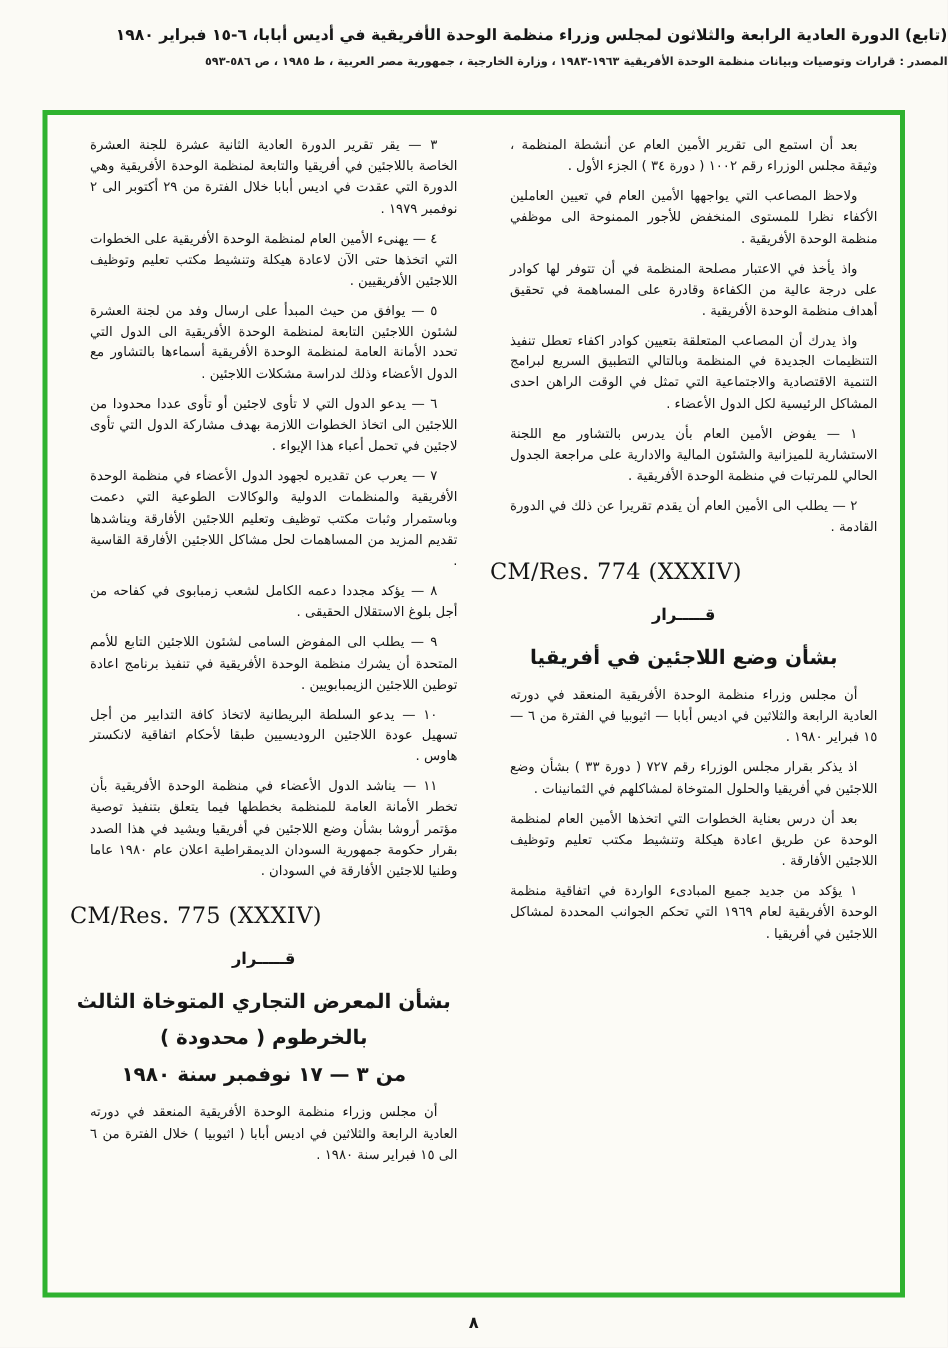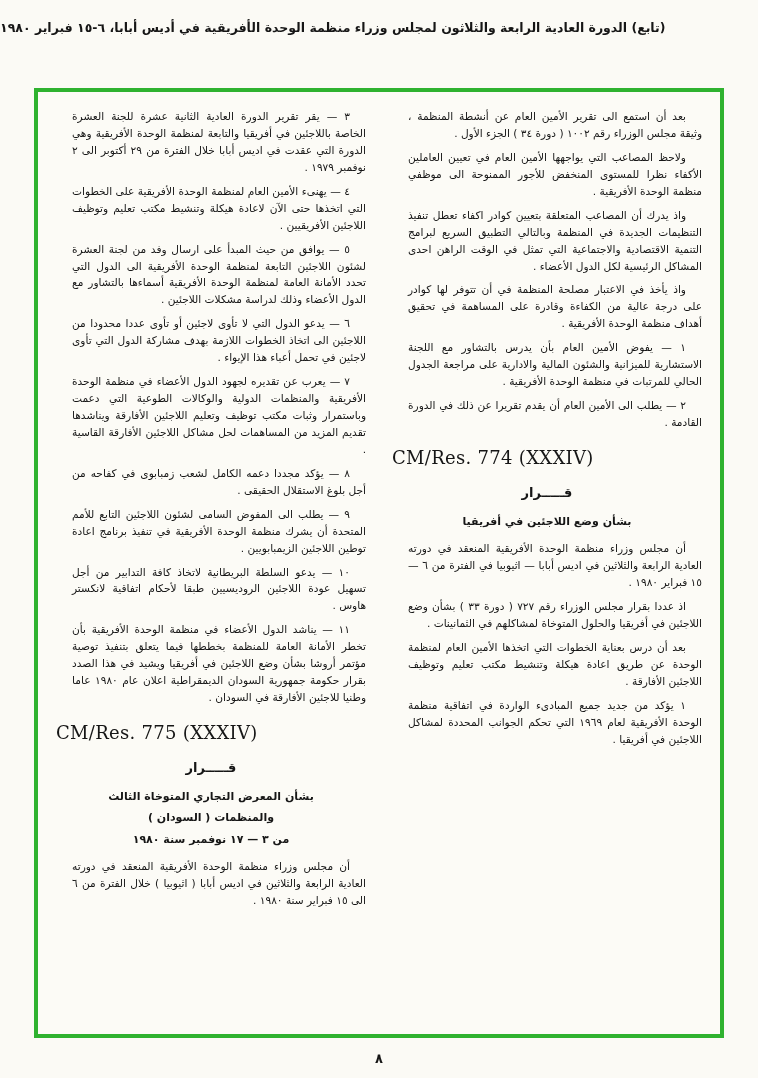--- a/index.html
+++ b/index.html
@@ -9,21 +9,21 @@
     background: #e9e7e1;
     font-family: "DejaVu Sans", sans-serif;
   }
   .page {
     position: relative;
     width: 758px; height: 1078px;
     background: #fbfaf5;
     color: #161616;
     overflow: hidden;
   }
-  .header { direction: rtl; text-align: left; padding-top: 20px; }
+  .header { direction: rtl; text-align: right; padding-top: 20px; }
   .header-line1 { font-size: 12.5px; font-weight: 700; letter-spacing: 0.2px; }
   .header-line2 { font-size: 9px; font-weight: 700; margin-top: 10px; color: #222; }
 
   .frame {
     position: absolute;
     top: 88px; left: 34px;
     width: 690px; height: 950px;
     border: 4px solid #2fb22f;
     background: #fcfbf6;
     padding: 16px 18px 10px 18px;
@@ -45,77 +45,78 @@
     margin: 13px 0 10px 0;
   }
   .res-title {
     text-align: center; text-indent: 0;
     font-weight: 700; font-size: 13px;
     letter-spacing: 1px;
     margin: 2px 0 9px 0;
   }
   .res-subtitle {
     text-align: center; text-indent: 0;
-    font-weight: 700; font-size: 11px;
+    font-weight: 700; font-size: 16px;
     margin: 0 0 4px 0;
   }
   .res-subtitle.last { margin-bottom: 10px; }
   .footer {
     position: absolute; bottom: 12px; left: 0;
     width: 100%; text-align: center;
     font-size: 13px; font-weight: 700;
   }
 </style>
 </head>
 <body>
 
 <div class="page">
 
   <div class="header">
     <div class="header-line1">(تابع) الدورة العادية الرابعة والثلاثون لمجلس وزراء منظمة الوحدة الأفريقية في أديس أبابا، ٦-١٥ فبراير ١٩٨٠</div>
+    <div class="header-line2">المصدر : قرارات وتوصيات وبيانات منظمة الوحدة الأفريقية ١٩٦٣-١٩٨٣ ، وزارة الخارجية ، جمهورية مصر العربية ، ط ١٩٨٥ ، ص ٥٨٦-٥٩٣</div>
   </div>
 
   <div class="frame">
     <div class="cols">
 
       <div class="col">
         <p class="para"><b class="lead">بعد أن استمع</b><span> الى تقرير الأمين العام عن أنشطة المنظمة ، وثيقة مجلس الوزراء رقم ١٠٠٢ ( دورة ٣٤ ) الجزء الأول .</span></p>
         <p class="para"><b class="lead">ولاحظ المصاعب</b><span> التي يواجهها الأمين العام في تعيين العاملين الأكفاء نظرا للمستوى المنخفض للأجور الممنوحة الى موظفي منظمة الوحدة الأفريقية .</span></p>
+        <p class="para"><b class="lead">واذ يأخذ في الاعتبار</b><span> مصلحة المنظمة في أن تتوفر لها كوادر على درجة عالية من الكفاءة وقادرة على المساهمة في تحقيق أهداف منظمة الوحدة الأفريقية .</span></p>
         <p class="para"><b class="lead">واذ يدرك</b><span> أن المصاعب المتعلقة بتعيين كوادر اكفاء تعطل تنفيذ التنظيمات الجديدة في المنظمة وبالتالي التطبيق السريع لبرامج التنمية الاقتصادية والاجتماعية التي تمثل في الوقت الراهن احدى المشاكل الرئيسية لكل الدول الأعضاء .</span></p>
-        <p class="para"><b class="lead">واذ يأخذ في الاعتبار</b><span> مصلحة المنظمة في أن تتوفر لها كوادر على درجة عالية من الكفاءة وقادرة على المساهمة في تحقيق أهداف منظمة الوحدة الأفريقية .</span></p>
         <p class="para"><b class="lead"></b><span>١ — يفوض الأمين العام بأن يدرس بالتشاور مع اللجنة الاستشارية للميزانية والشئون المالية والادارية على مراجعة الجدول الحالي للمرتبات في منظمة الوحدة الأفريقية .</span></p>
         <p class="para"><b class="lead"></b><span>٢ — يطلب الى الأمين العام أن يقدم تقريرا عن ذلك في الدورة القادمة .</span></p>
 
         <p class="para res-ref">CM/Res. 774 (XXXIV)</p>
 
         <p class="para res-title">قـــــرار</p>
         <p class="para res-subtitle last">بشأن وضع اللاجئين في أفريقيا</p>
 
         <p class="para"><b class="lead"></b><span>أن مجلس وزراء منظمة الوحدة الأفريقية المنعقد في دورته العادية الرابعة والثلاثين في اديس أبابا — اثيوبيا في الفترة من ٦ — ١٥ فبراير ١٩٨٠ .</span></p>
-        <p class="para"><b class="lead">اذ عددا</b><span> بقرار مجلس الوزراء رقم ٧٢٧ ( دورة ٣٣ ) بشأن وضع اللاجئين في أفريقيا والحلول المتوخاة لمشاكلهم في الثمانينات .</span></p>
+        <p class="para"><b class="lead">اذ يذكر</b><span> بقرار مجلس الوزراء رقم ٧٢٧ ( دورة ٣٣ ) بشأن وضع اللاجئين في أفريقيا والحلول المتوخاة لمشاكلهم في الثمانينات .</span></p>
         <p class="para"><b class="lead">بعد أن درس بعناية</b><span> الخطوات التي اتخذها الأمين العام لمنظمة الوحدة عن طريق اعادة هيكلة وتنشيط مكتب تعليم وتوظيف اللاجئين الأفارقة .</span></p>
         <p class="para"><b class="lead"></b><span>١ يؤكد من جديد جميع المبادىء الواردة في اتفاقية منظمة الوحدة الأفريقية لعام ١٩٦٩ التي تحكم الجوانب المحددة لمشاكل اللاجئين في أفريقيا .</span></p>
       </div>
 
       <div class="col">
         <p class="para"><span>٣ — يقر تقرير الدورة العادية الثانية عشرة للجنة العشرة الخاصة باللاجئين في أفريقيا والتابعة لمنظمة الوحدة الأفريقية وهي الدورة التي عقدت في اديس أبابا خلال الفترة من ٢٩ أكتوبر الى ٢ نوفمبر ١٩٧٩ .</span></p>
         <p class="para"><span>٤ — يهنىء الأمين العام لمنظمة الوحدة الأفريقية على الخطوات التي اتخذها حتى الآن لاعادة هيكلة وتنشيط مكتب تعليم وتوظيف اللاجئين الأفريقيين .</span></p>
         <p class="para"><span>٥ — يوافق من حيث المبدأ على ارسال وفد من لجنة العشرة لشئون اللاجئين التابعة لمنظمة الوحدة الأفريقية الى الدول التي تحدد الأمانة العامة لمنظمة الوحدة الأفريقية أسماءها بالتشاور مع الدول الأعضاء وذلك لدراسة مشكلات اللاجئين .</span></p>
         <p class="para"><span>٦ — يدعو الدول التي لا تأوى لاجئين أو تأوى عددا محدودا من اللاجئين الى اتخاذ الخطوات اللازمة بهدف مشاركة الدول التي تأوى لاجئين في تحمل أعباء هذا الإيواء .</span></p>
         <p class="para"><span>٧ — يعرب عن تقديره لجهود الدول الأعضاء في منظمة الوحدة الأفريقية والمنظمات الدولية والوكالات الطوعية التي دعمت وباستمرار وثبات مكتب توظيف وتعليم اللاجئين الأفارقة ويناشدها تقديم المزيد من المساهمات لحل مشاكل اللاجئين الأفارقة القاسية .</span></p>
         <p class="para"><span>٨ — يؤكد مجددا دعمه الكامل لشعب زمبابوى في كفاحه من أجل بلوغ الاستقلال الحقيقى .</span></p>
         <p class="para"><span>٩ — يطلب الى المفوض السامى لشئون اللاجئين التابع للأمم المتحدة أن يشرك منظمة الوحدة الأفريقية في تنفيذ برنامج اعادة توطين اللاجئين الزيمبابويين .</span></p>
         <p class="para"><span>١٠ — يدعو السلطة البريطانية لاتخاذ كافة التدابير من أجل تسهيل عودة اللاجئين الروديسيين طبقا لأحكام اتفاقية لانكستر هاوس .</span></p>
         <p class="para"><span>١١ — يناشد الدول الأعضاء في منظمة الوحدة الأفريقية بأن تخطر الأمانة العامة للمنظمة بخططها فيما يتعلق بتنفيذ توصية مؤتمر أروشا بشأن وضع اللاجئين في أفريقيا ويشيد في هذا الصدد بقرار حكومة جمهورية السودان الديمقراطية اعلان عام ١٩٨٠ عاما وطنيا للاجئين الأفارقة في السودان .</span></p>
 
         <p class="para res-ref">CM/Res. 775 (XXXIV)</p>
 
         <p class="para res-title">قـــــرار</p>
         <p class="para res-subtitle">بشأن المعرض التجاري المتوخاة الثالث</p>
-        <p class="para res-subtitle">والمنظمات ( السودان )</p>
+        <p class="para res-subtitle">بالخرطوم ( محدودة )</p>
         <p class="para res-subtitle last">من ٣ — ١٧ نوفمبر سنة ١٩٨٠</p>
 
         <p class="para"><span>أن مجلس وزراء منظمة الوحدة الأفريقية المنعقد في دورته العادية الرابعة والثلاثين في اديس أبابا ( اثيوبيا ) خلال الفترة من ٦ الى ١٥ فبراير سنة ١٩٨٠ .</span></p>
       </div>
 
     </div>
   </div>
 
   <div class="footer">٨</div>
 

